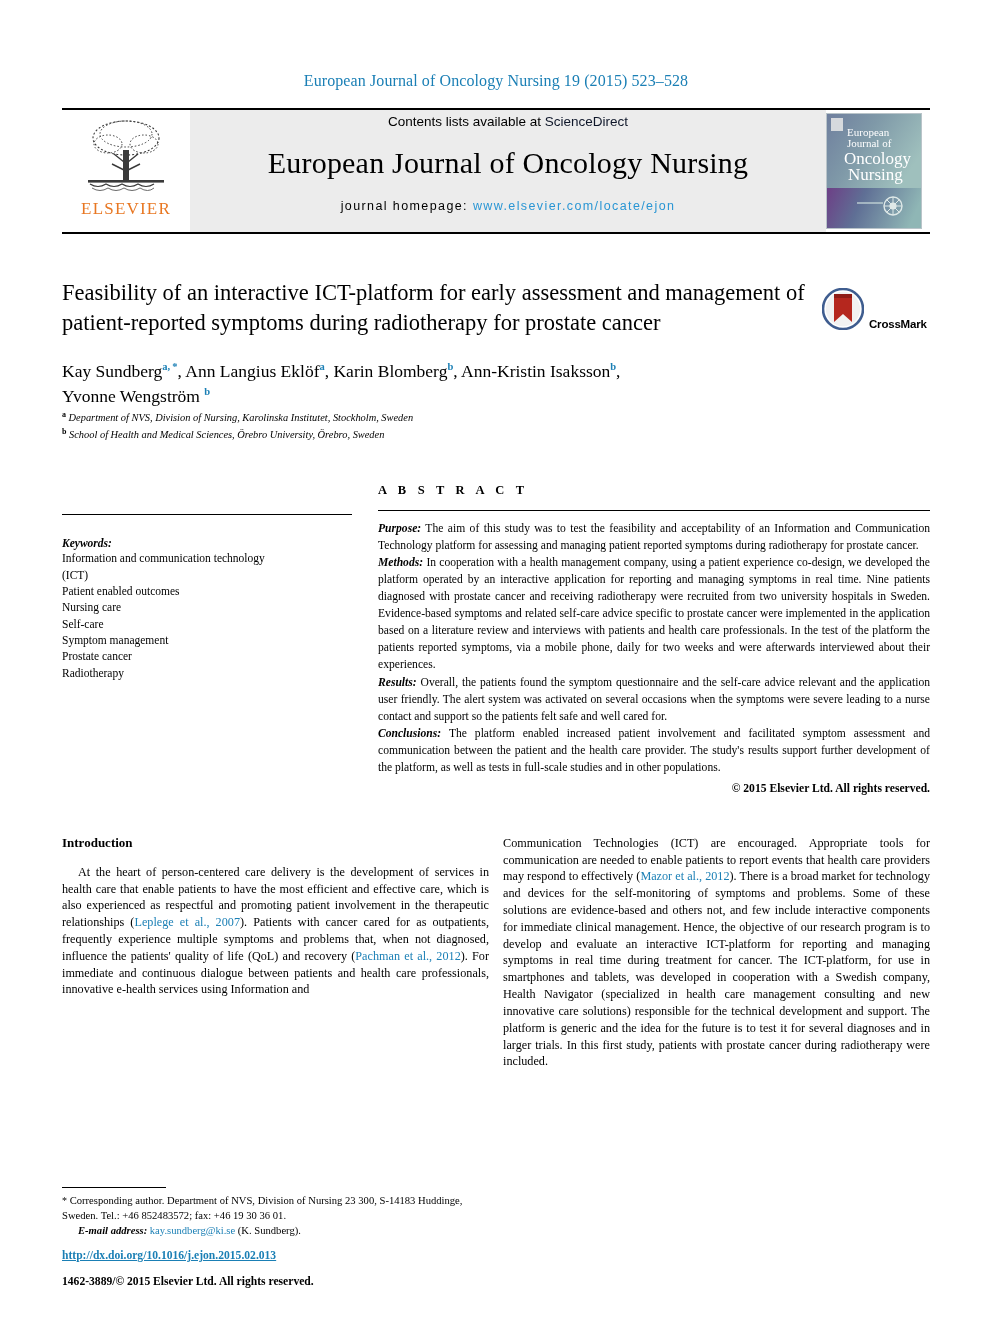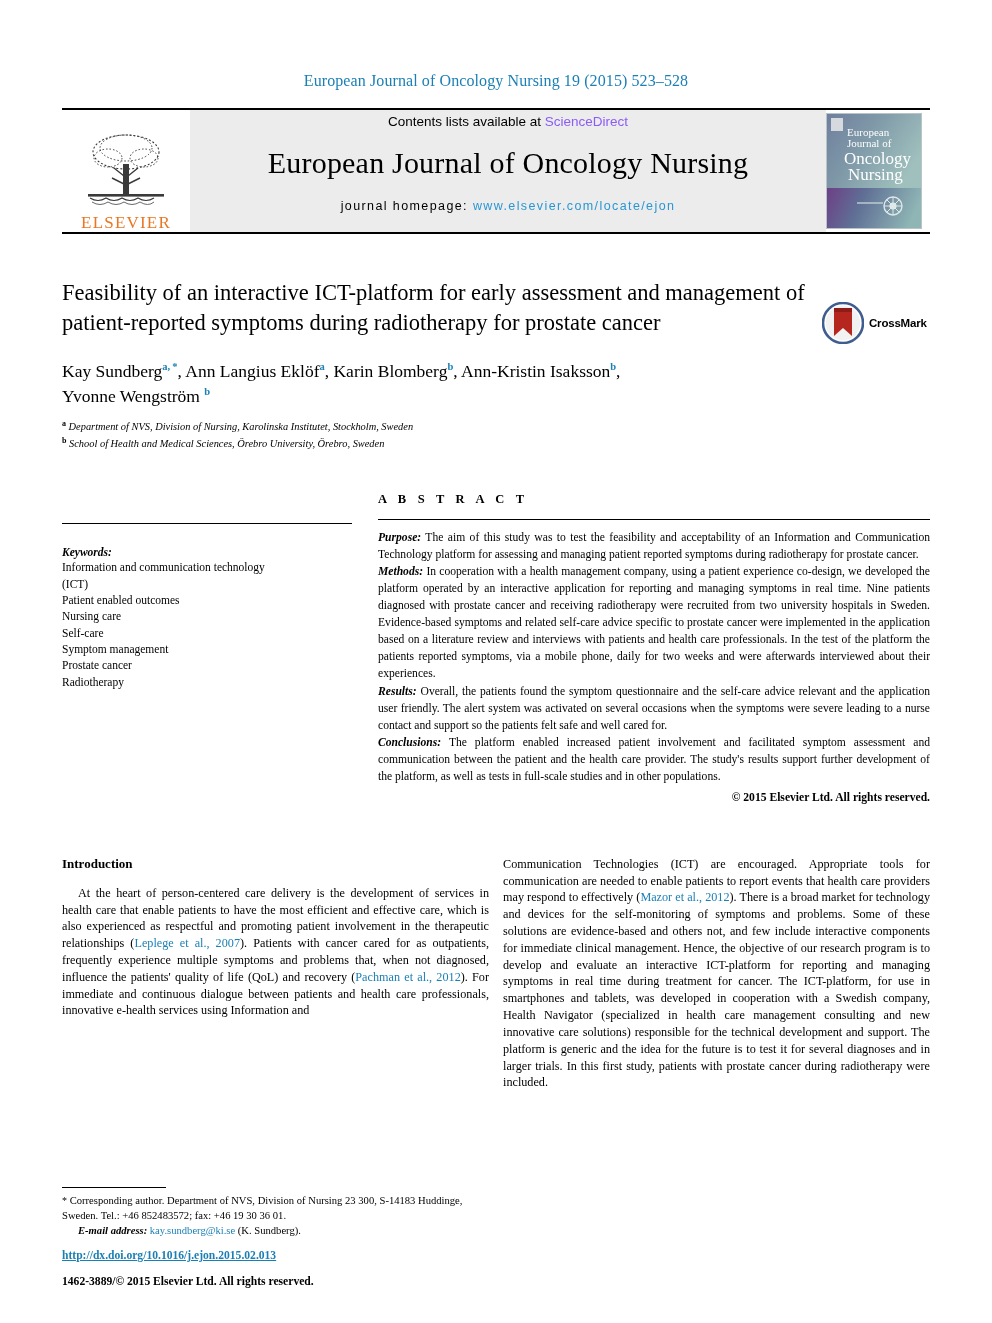--- a/index.html
+++ b/index.html
@@ -43,21 +43,21 @@
     align-items: stretch;
     position: relative;
   }
   .elsevier-block {
     width: 128px;
     flex: 0 0 128px;
     display: flex;
     flex-direction: column;
     align-items: center;
     justify-content: flex-end;
-    padding-bottom: 0;
+    padding-bottom: 14px;
     background: #fff;
   }
   .elsevier-tree {
     width: 92px;
     height: 86px;
     margin-top: 4px;
   }
   .elsevier-word {
     font-family: "Liberation Serif", serif;
     font-size: 17px;
@@ -75,21 +75,21 @@
     justify-content: center;
     align-items: center;
     text-align: center;
   }
   .contents-line {
     font-size: 13.5px;
     font-family: "Liberation Sans", sans-serif;
     margin-top: 6px;
   }
   .contents-line .sd {
-    color: #8b5cf6;
+    color: #0f172a;
   }
   .journal-name {
     font-size: 30px;
     font-family: "Liberation Serif", serif;
     margin: 17px 0 19px 0;
     letter-spacing: 0.2px;
   }
   .homepage-line {
     font-size: 12.5px;
     font-family: "Liberation Sans", sans-serif;
@@ -124,25 +124,25 @@
     font-size: 22.5px;
     font-weight: 400;
     line-height: 1.32;
     margin: 0;
     padding-right: 120px;
     font-family: "Liberation Serif", serif;
   }
   .crossmark {
     position: absolute;
     right: 0px;
-    top: 20px;
+    top: 2px;
     width: 108px;
     height: 50px;
     display: flex;
-    align-items: center;
+    align-items: flex-end;
     gap: 5px;
   }
   .crossmark-word {
     font-family: "Liberation Sans", sans-serif;
     font-size: 11.5px;
     font-weight: bold;
     letter-spacing: -0.2px;
   }
   .authors {
     margin-top: 22px;
@@ -150,21 +150,20 @@
     line-height: 1.42;
   }
   .authors sup {
     color: #1a7fb5;
     font-size: 10.5px;
     font-weight: bold;
     vertical-align: super;
   }
   .authors sup.star { color:#1a7fb5; }
   .affiliations {
-    margin-top: 9px;
     font-size: 10.4px;
     font-style: italic;
     line-height: 1.5;
     font-family: "Liberation Serif", serif;
   }
   .affiliations sup {
     font-style: normal;
     font-weight: bold;
     font-size: 8px;
   }
@@ -220,21 +219,21 @@
   }
   .copyright {
     text-align: right;
     font-size: 11.6px;
     margin-top: 6px;
     font-weight: bold;
   }
 
   
   .body-cols {
-    margin-top: 52px;
+    margin-top: 40px;
     display: flex;
     gap: 14px;
   }
   .col {
     flex: 1 1 0;
     width: 0;
   }
   h2.section-head {
     font-family: "Liberation Serif", serif;
     font-size: 13px;

